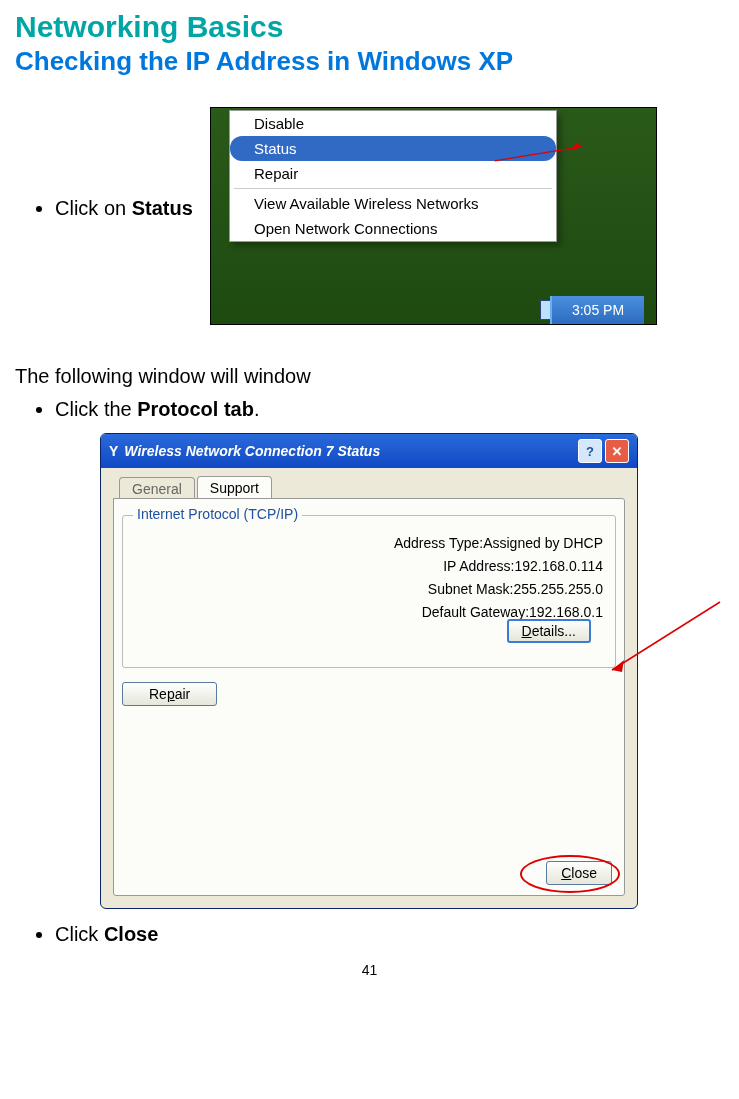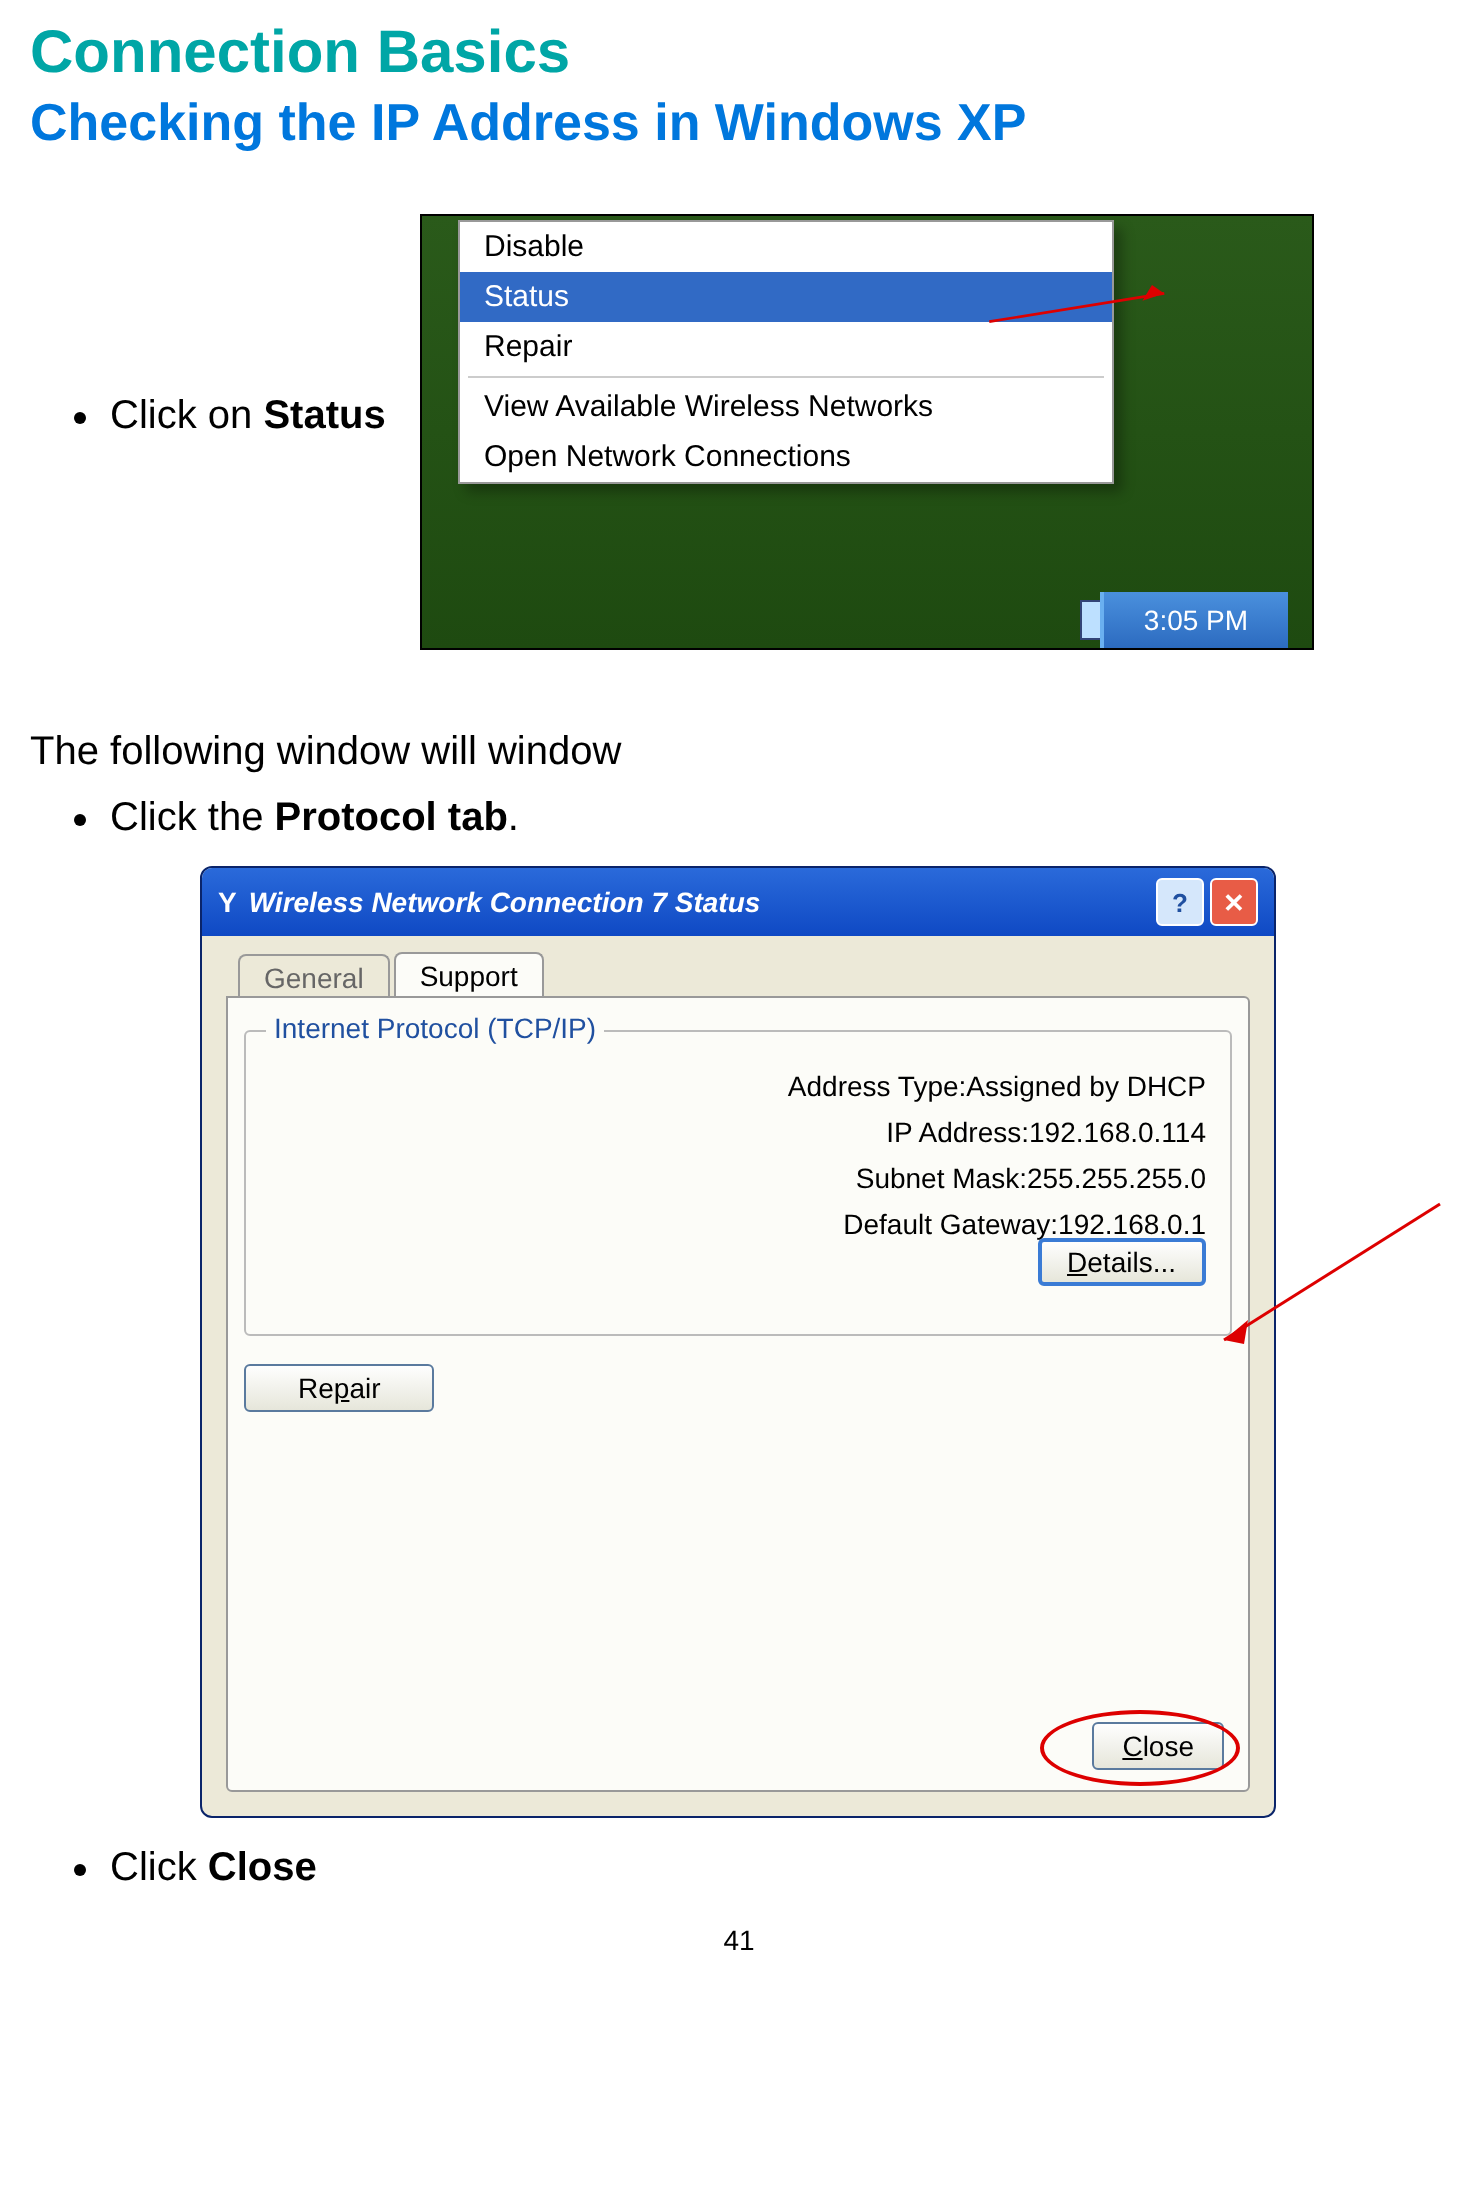--- a/index.html
+++ b/index.html
@@ -59,22 +59,23 @@
     left: 18px;
     top: 2px;
     width: 326px;
     background: #fff;
     border: 1px solid #999;
     box-shadow: 4px 4px 6px rgba(0,0,0,0.3);
     font-family: Tahoma, sans-serif;
     font-size: 15px;
   }
   .ctx-item {
-    padding: 4px 12px;
+    padding: 4px 24px;
     color: #000;
+    border-radius: 12px;
   }
   .ctx-item.selected {
     background: #316ac5;
     color: #fff;
   }
   .ctx-sep {
     border-top: 1px solid #ccc;
     margin: 2px 4px;
   }
   .taskbar-clock {
@@ -223,21 +224,21 @@
     border-radius: 3px;
     background: linear-gradient(#fefefe, #e6e6da);
     padding: 3px 14px;
     font-family: Tahoma, sans-serif;
     font-size: 14px;
   }
   .xp-btn.focus {
     border: 2px solid #3a7bd5;
     padding: 2px 13px;
   }
-  .btn-details { position: absolute; right: 0; bottom: 10px; }
+  .btn-details { position: absolute; right: 12px; bottom: 10px; }
   .btn-repair { margin-top: 14px; padding-left: 26px; padding-right: 26px; }
   .btn-close {
     position: absolute;
     right: 12px;
     bottom: 10px;
   }
   .close-circle {
     position: absolute;
     right: 4px;
     bottom: 2px;
@@ -249,21 +250,21 @@
   }
   .pagenum {
     text-align: center;
     font-size: 14px;
     margin-top: 16px;
   }
 </style>
 </head>
 <body>
 
-<h1 class="title1">Connection Basics</h1>
+<h1 class="title1">Networking Basics</h1>
 <h2 class="title2">Checking the IP Address in Windows XP</h2>
 
 <div class="top-block">
   <div class="top-left">
     <div style="height:90px;"></div>
     <ul class="instr">
       <li>
         <span>Click on </span><span class="bold">Status</span>
       </li>
     </ul>

